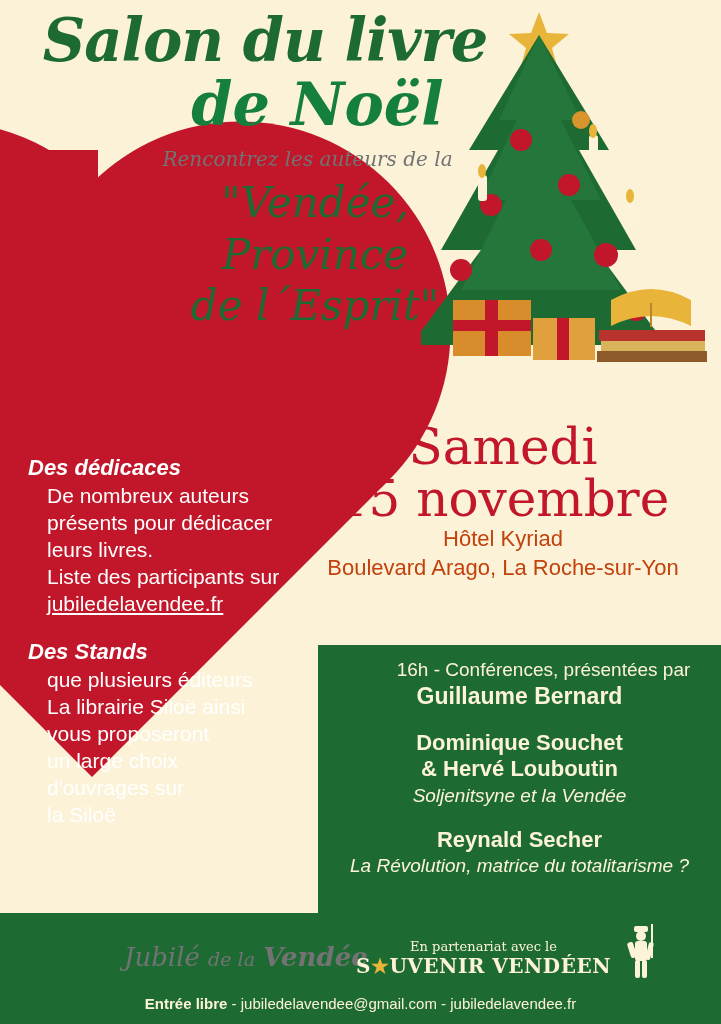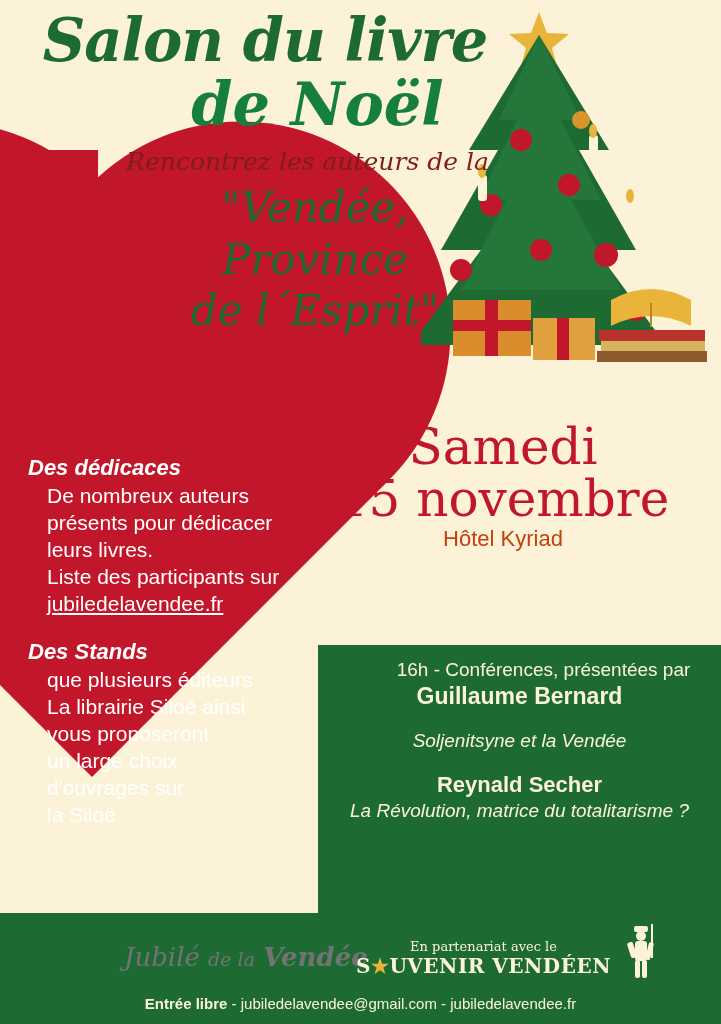--- a/index.html
+++ b/index.html
@@ -102,22 +102,22 @@
     font-style: italic;
     font-weight: bold;
     font-size: 59px;
     color: #15803d;
     line-height: 1.1;
     margin-left: 75px;
   }
   .t-sub {
     font-family: "DejaVu Serif", serif;
     font-style: italic;
-    font-size: 25px;
-    color: #7f1d1d;
+    font-size: 20px;
+    color: #737373;
     margin-top: 10px;
     margin-left: 55px;
   }
   .t-quote {
     font-family: "DejaVu Serif", serif;
     font-style: italic;
     font-size: 42px;
     color: #1d6b33;
     line-height: 1.22;
     margin-top: 6px;
@@ -350,27 +350,32 @@
       <div>un large choix</div>
       <div>d'ouvrages sur</div>
       <div>la Siloë</div>
     </div>
   </div>
 
   <div class="date-block">
     <div class="d-big">Samedi</div>
     <div class="d-big">15 novembre</div>
     <div class="venue">Hôtel Kyriad</div>
+    <div class="venue">Boulevard Arago, La Roche-sur-Yon</div>
   </div>
 
   <div class="conf">
     <div class="conf-line">16h - Conférences, présentées par</div>
     <div class="conf-name-lg">Guillaume Bernard</div>
 
     <div class="conf-block">
+      <div class="conf-authors">
+        <div>Dominique Souchet</div>
+        <div>&amp; Hervé Louboutin</div>
+      </div>
       <div class="conf-work">Soljenitsyne et la Vendée</div>
     </div>
 
     <div class="conf-block">
       <div class="conf-authors">Reynald Secher</div>
       <div class="conf-work">La Révolution, matrice du totalitarisme ?</div>
     </div>
   </div>
 
   <div class="bottom-bar"></div>

